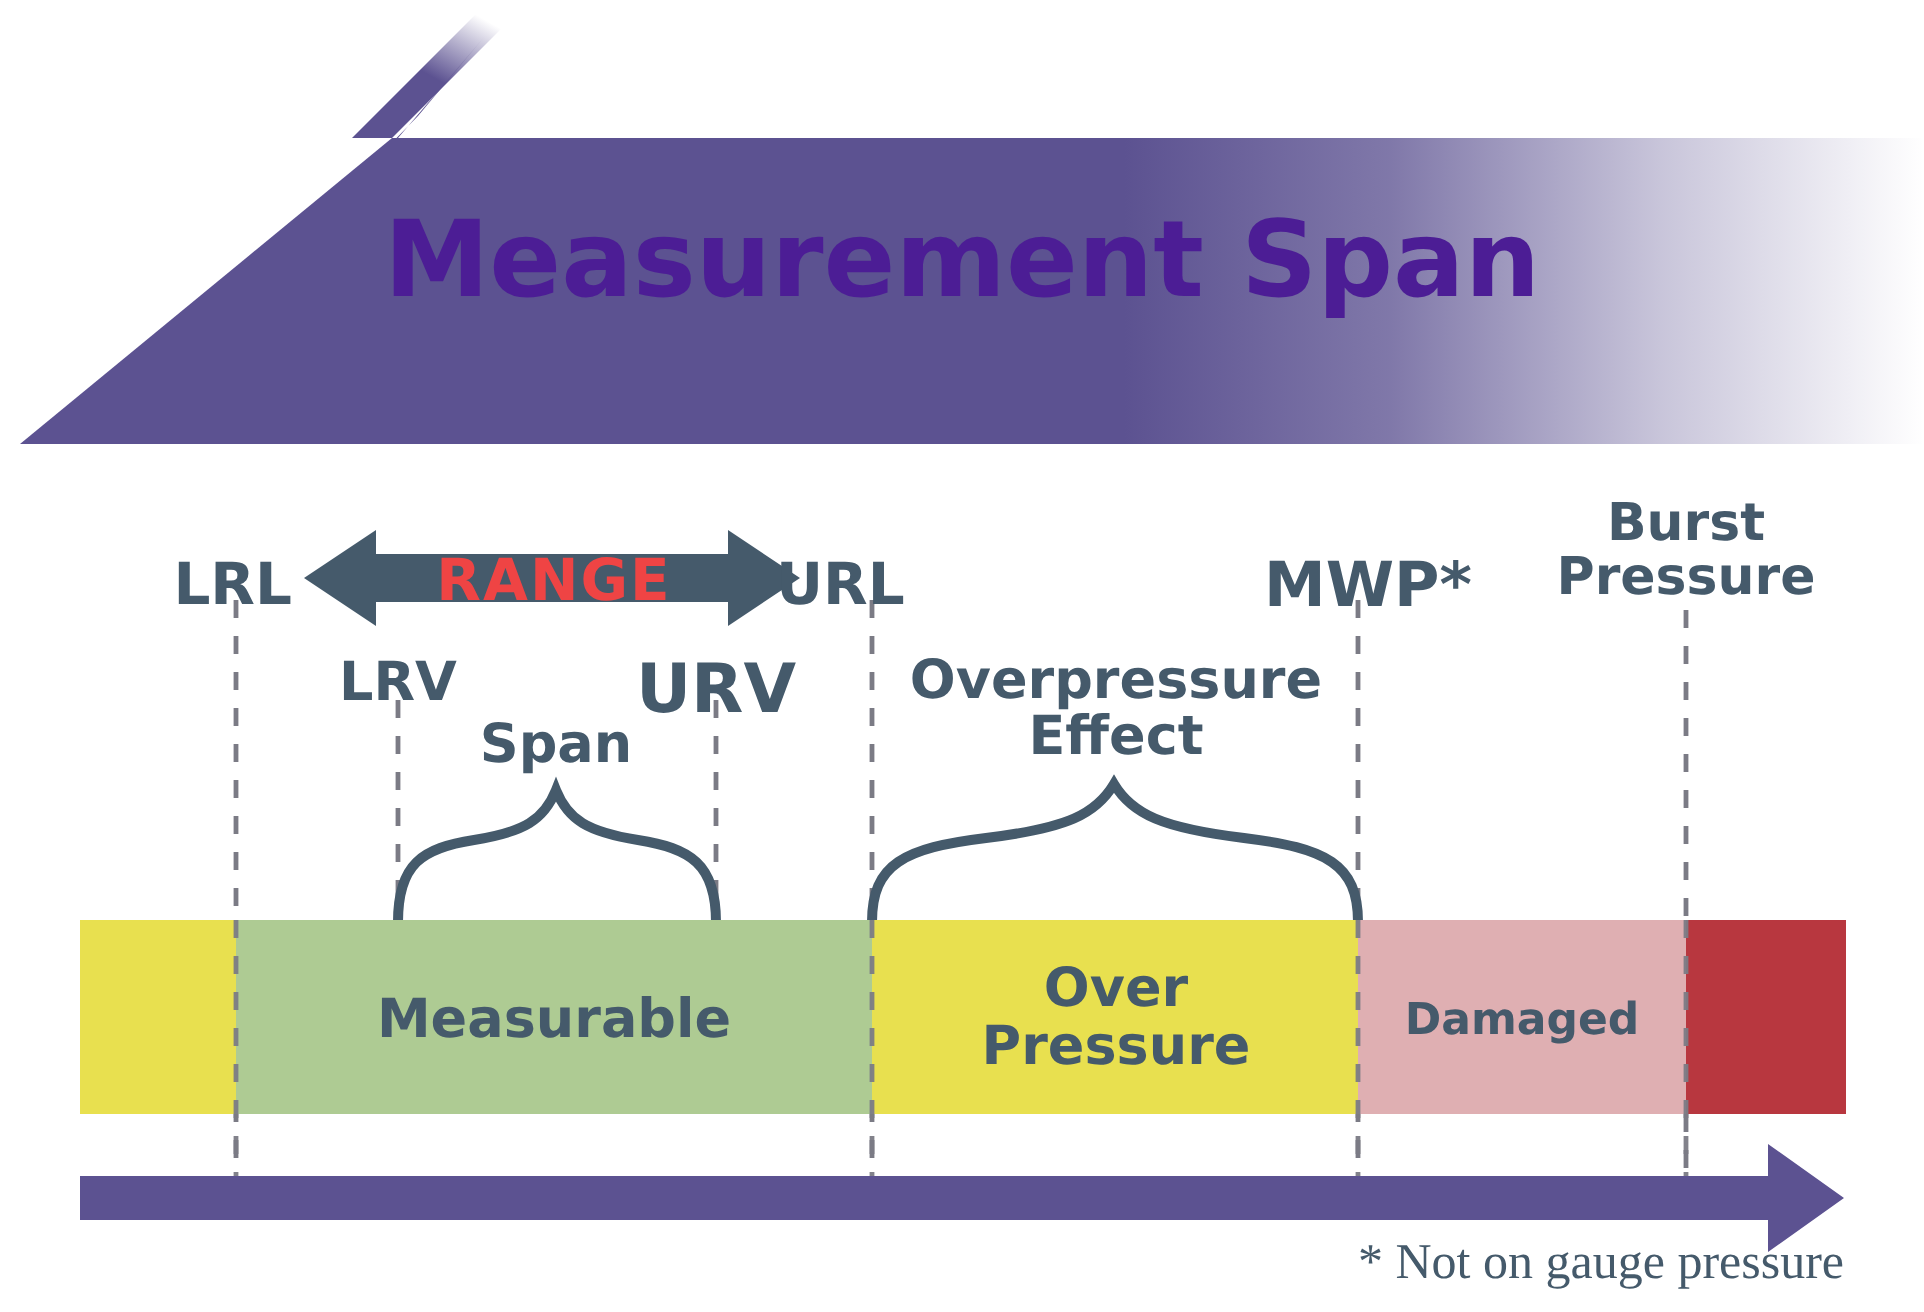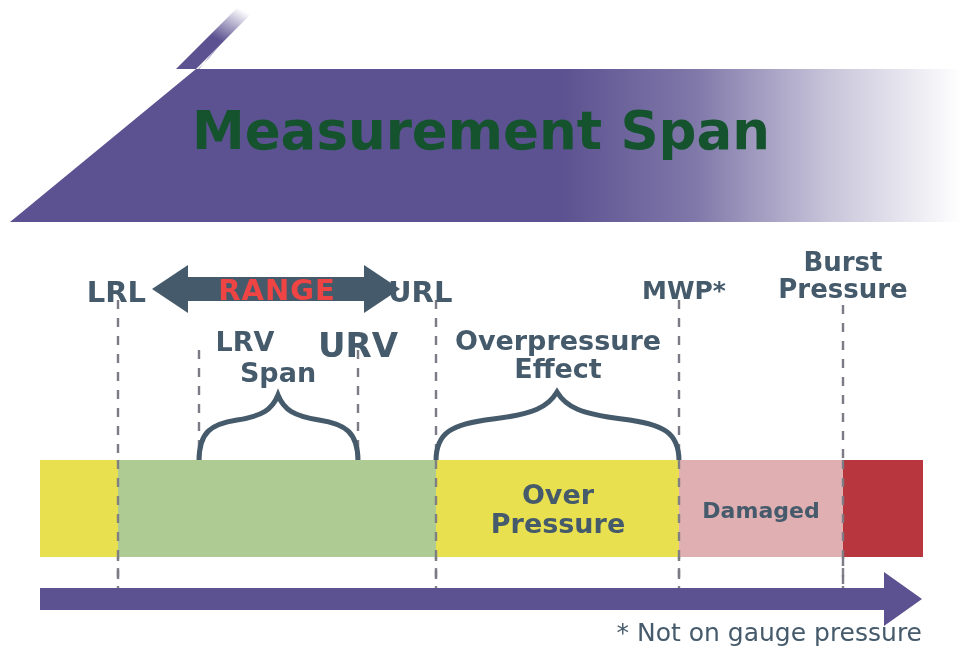--- a/index.html
+++ b/index.html
@@ -28,21 +28,21 @@
     left: 0; top: 0;
     width: 962px;
     height: 230px;
   }
   .banner-title {
     position: absolute;
     left: 0;
     top: 104px;
     width: 962px;
     text-align: center;
-    color: #14532d;
+    color: #4c1d95;
     font-size: 53px;
     font-weight: bold;
     letter-spacing: 0px;
     line-height: 1;
     white-space: nowrap;
     pointer-events: none;
   }
 
   
   .diagram {
@@ -58,23 +58,23 @@
     font-weight: bold;
     line-height: 1.02;
     white-space: pre;
   }
   .lbl.c { text-align: center; transform: translateX(-50%); }
   .lbl.l { text-align: left; }
   .lbl.r { text-align: right; transform: translateX(-100%); }
 
   .lbl-lrl  { font-size: 29px; }
   .lbl-url  { font-size: 29px; }
-  .lbl-lrv  { font-size: 27px; margin-left: 46px; }
+  .lbl-lrv  { font-size: 27px; }
   .lbl-urv  { font-size: 34px; }
-  .lbl-mwp  { font-size: 25px; }
+  .lbl-mwp  { font-size: 31px; }
   .lbl-burst{ font-size: 26px; }
   .lbl-span { font-size: 27px; }
   .lbl-ope  { font-size: 27px; }
 
   .range-text {
     position: absolute;
     color: #ef4444;
     font-size: 29px;
     font-weight: bold;
     letter-spacing: 1px;
@@ -98,20 +98,21 @@
   .bar-label.damaged { font-size: 22px; }
 
   .footnote {
     position: absolute;
     right: 40px;
     top: 618px;
     color: #455a6b;
     font-size: 25px;
     font-weight: normal;
     white-space: nowrap;
+    font-family: Liberation Serif, serif;
   }
 </style>
 </head>
 <body>
 
 <div id="figure">
 
   <div class="banner-wrap">
     <svg width="962" height="230" viewBox="0 0 962 230">
       <defs>
@@ -201,20 +202,21 @@
     <div class="lbl lbl-burst c" style="left:843px; top:249px;">Burst
 Pressure</div>
 
     <div class="lbl lbl-span c" style="left:278px; top:359px;">Span</div>
 
     <div class="lbl lbl-ope c" style="left:558px; top:327px;">Overpressure
 Effect</div>
 
     <div class="range-text" style="left:277px; top:290px;">RANGE</div>
 
+    <div class="bar-label measurable" style="left:277px; top:510px;">Measurable</div>
 
     <div class="bar-label overpressure" style="left:558px; top:509px;">Over
 Pressure</div>
 
     <div class="bar-label damaged" style="left:761px; top:511px;">Damaged</div>
 
     <div class="footnote">* Not on gauge pressure</div>
   </div>
 
 </div>

